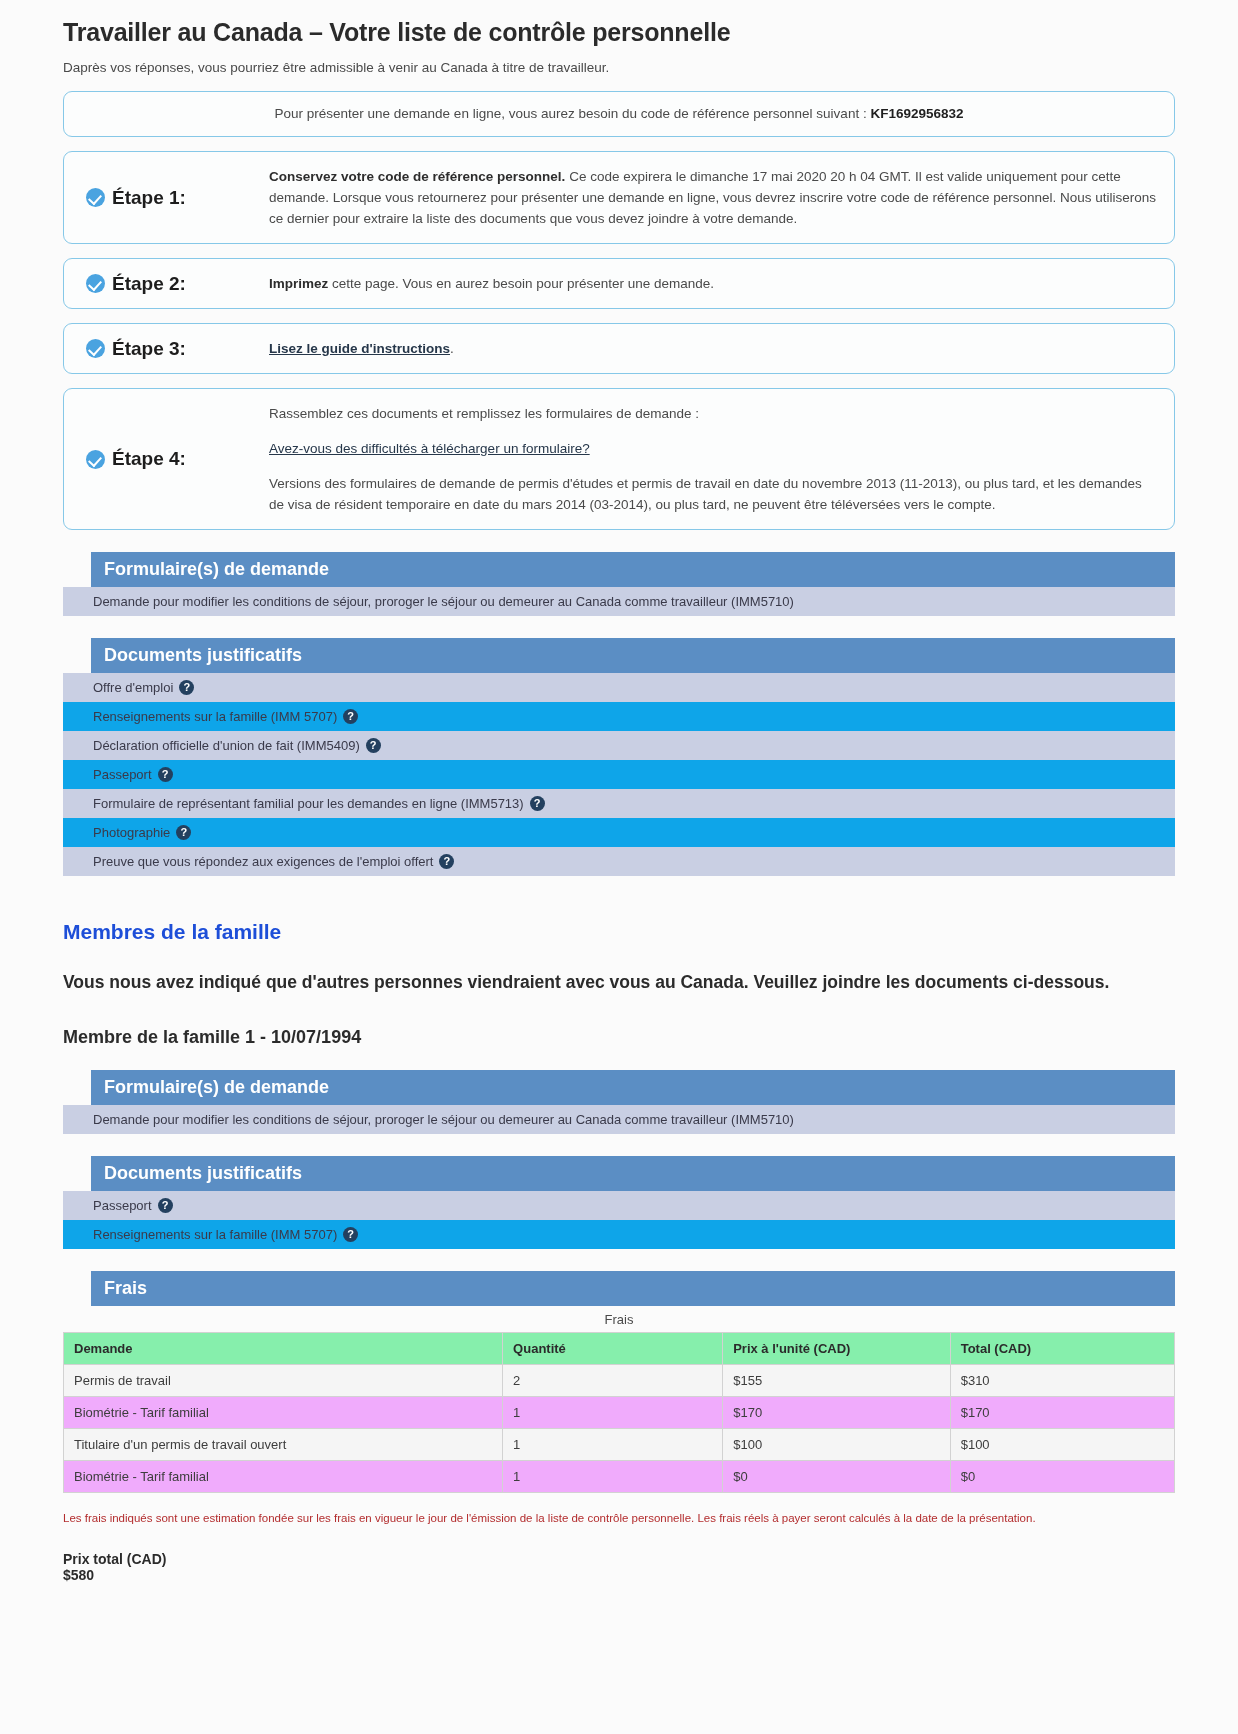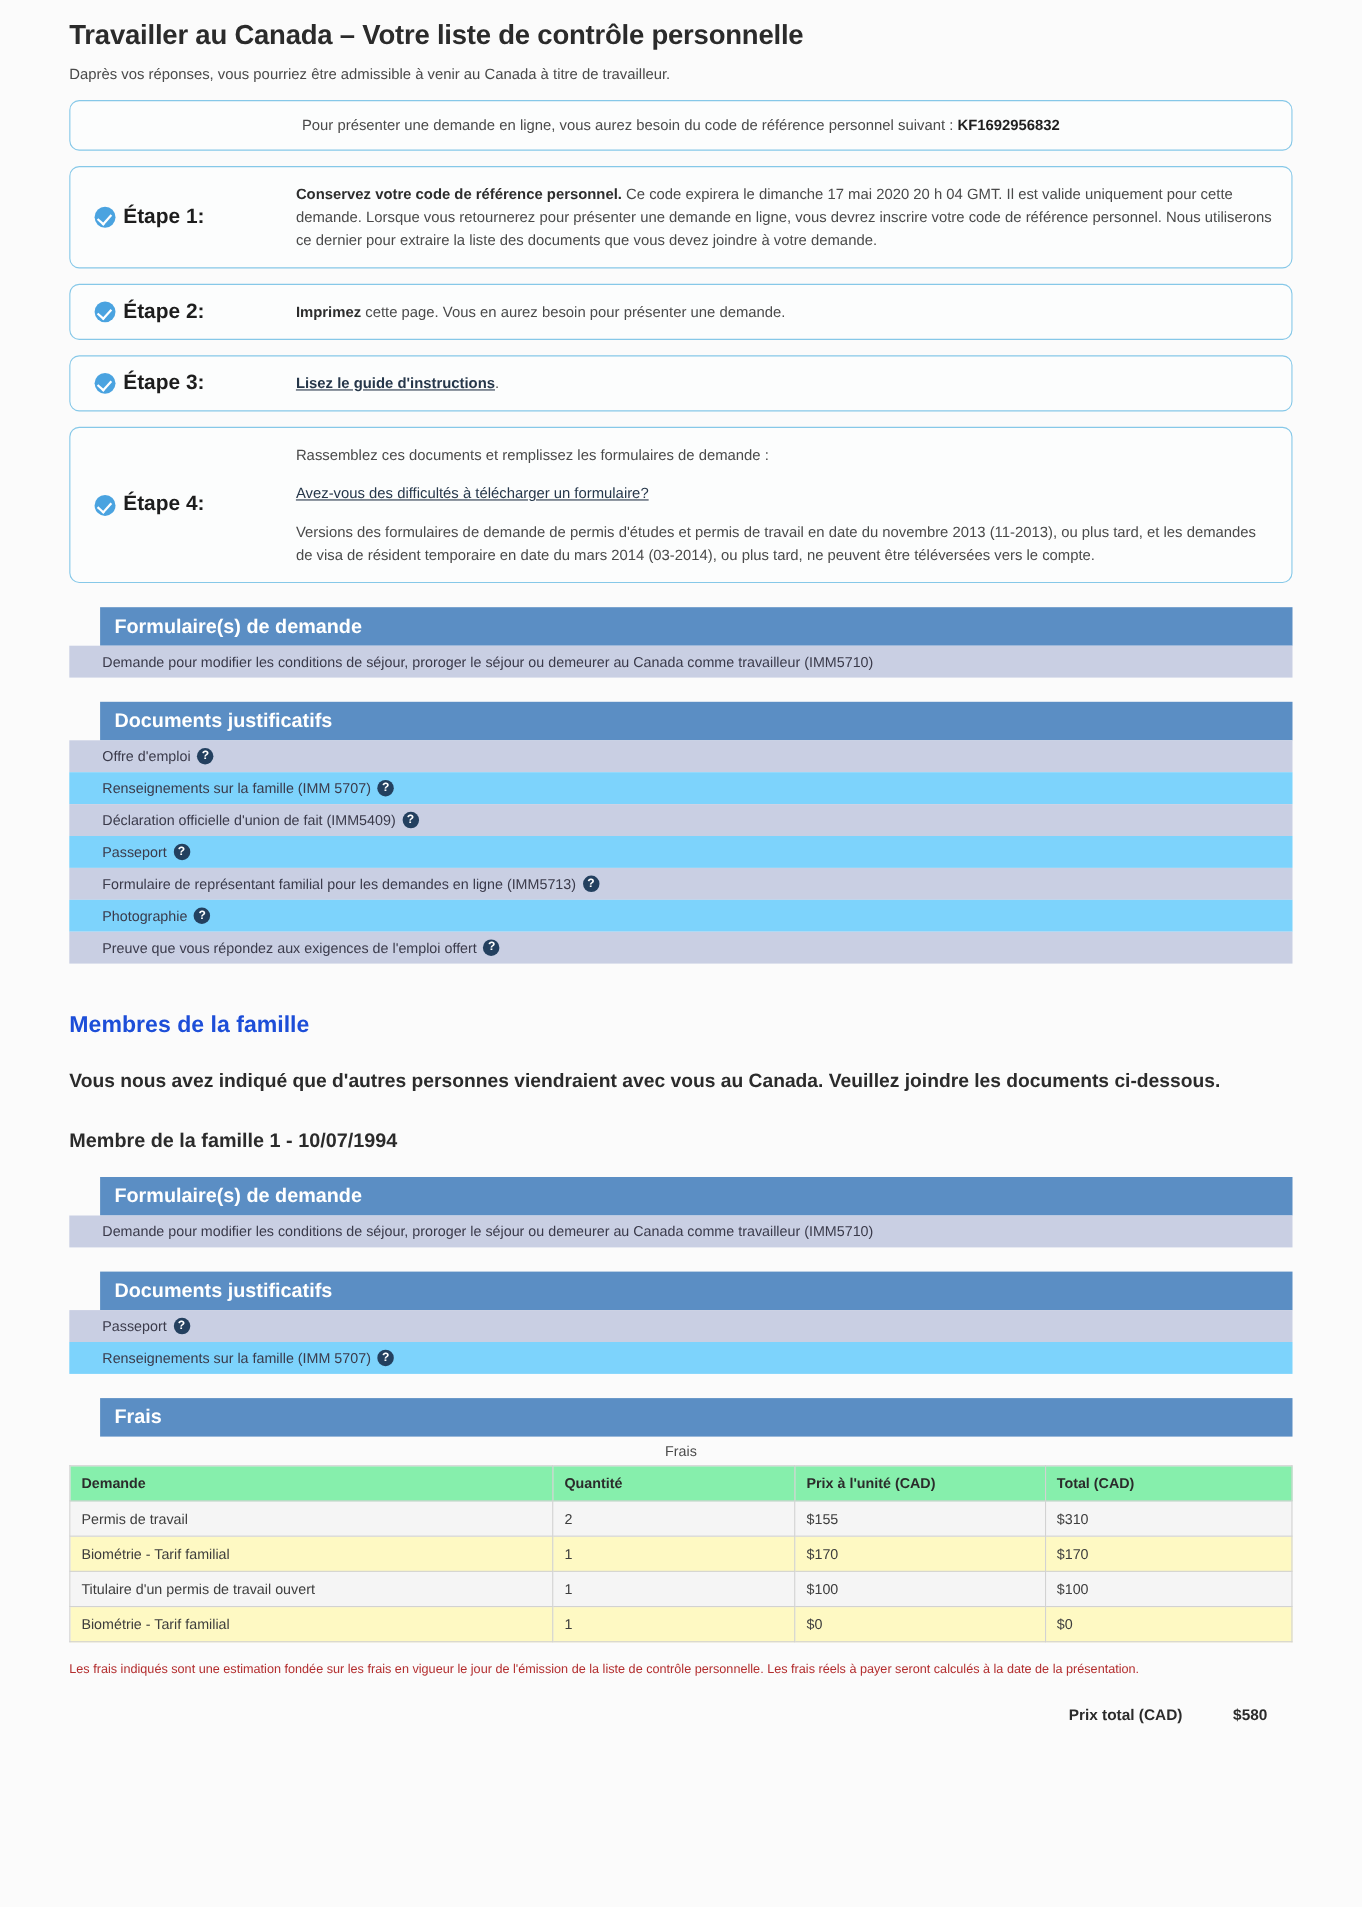--- a/index.html
+++ b/index.html
@@ -134,21 +134,21 @@
     font-size: 13px;
     color: #3a3a4a;
     padding: 7px 0 7px 30px;
     box-sizing: border-box;
     display: flex;
     align-items: center;
     gap: 6px;
     min-height: 27px;
   }
   .list-row.odd  { background: #c9cfe3; }
-  .list-row.even { background: #7dd3fc; }
+  .list-row.even { background: #0ea5e9; }
   .help-icon {
     display: inline-block;
     width: 15px;
     height: 15px;
     flex: 0 0 15px;
     border-radius: 50%;
     background: #23405f;
     color: #ffffff;
     font-size: 11px;
     font-weight: bold;
@@ -195,41 +195,42 @@
     text-align: left;
     padding: 8px 10px;
     box-sizing: border-box;
   }
   table.fees thead th {
     background: #86efac;
     font-weight: bold;
     color: #2b2b2b;
   }
   table.fees tbody tr.odd td  { background: #f5f5f5; }
-  table.fees tbody tr.even td { background: #fef9c3; }
+  table.fees tbody tr.even td { background: #f0abfc; }
   table.fees td { color: #3d3d3d; }
   .col-demande  { width: 415px; }
   .col-qty      { width: 208px; }
   .col-unit     { width: 215px; }
   .col-total    { width: 212px; }
 
   .fees-note {
     color: #b32d2e;
     font-size: 11.5px;
     line-height: 17px;
     margin-top: 17px;
   }
   .total-row {
     margin-top: 24px;
     display: flex;
     justify-content: flex-end;
     align-items: baseline;
     font-size: 14px;
     font-weight: bold;
     color: #2b2b2b;
+    flex-direction: column;
   }
   .total-label { margin-right: 46px; }
   .total-value { min-width: 54px; text-align: left; }
 </style>
 </head>
 <body>
 
 <div class="page">
 
   <h1 class="page-title">Travailler au Canada – Votre liste de contrôle personnelle</h1>

